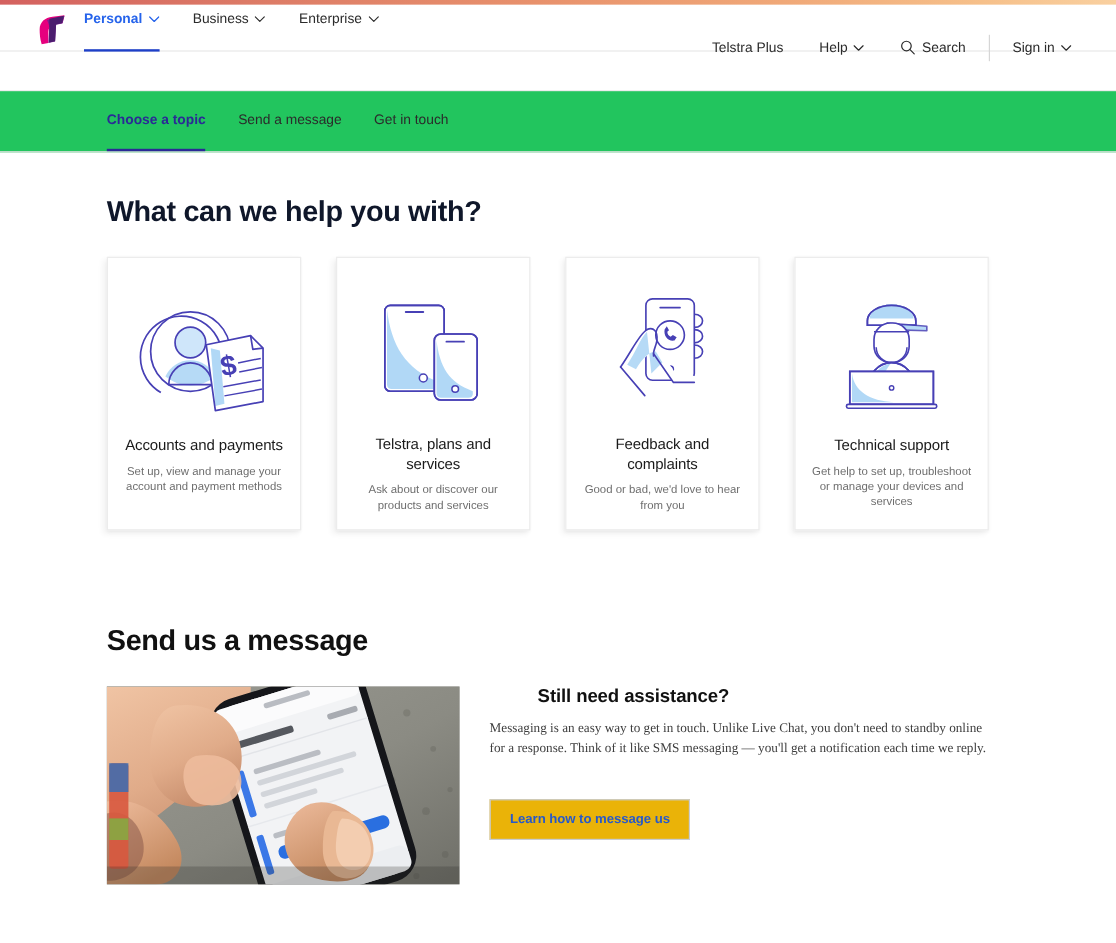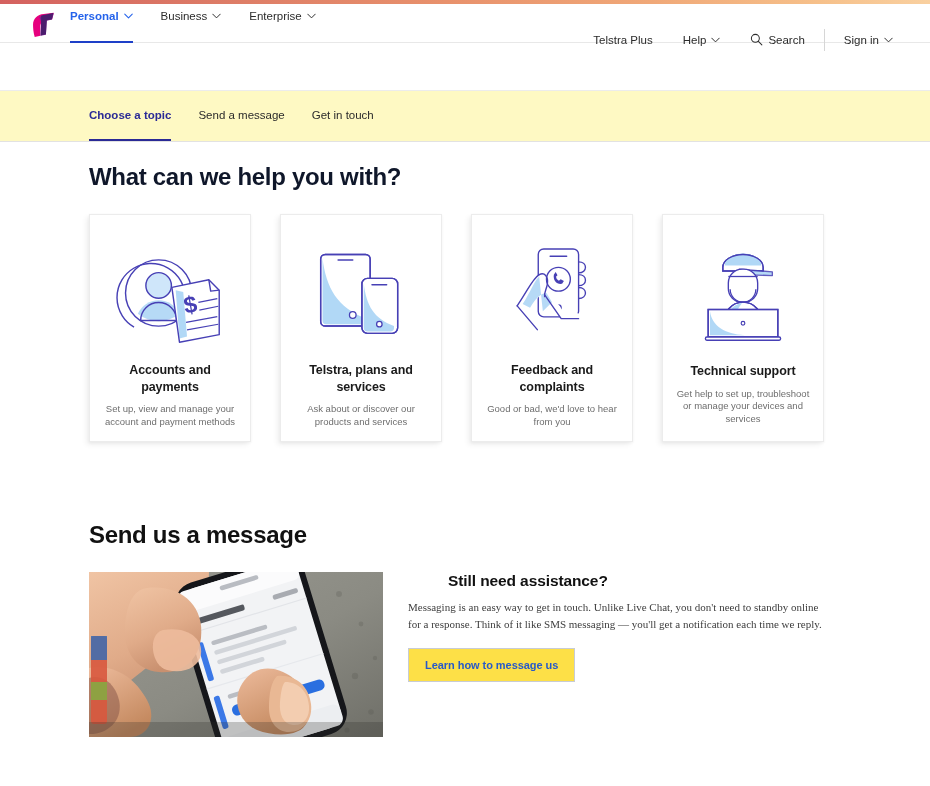--- a/index.html
+++ b/index.html
@@ -107,26 +107,26 @@
     cursor: pointer;
     white-space: nowrap;
   }
   .vdivider {
     width: 1px; height: 22px; background: #d6d6d6; margin: 0 4px;
   }
 
   
   .tabbar {
     position: absolute;
-    top: 90px; left: 0;
+    top: 75px; left: 0;
     width: 930px;
     height: 52px;
     border-top: 1px solid #ececec;
     border-bottom: 1px solid #e2e2e2;
-    background: #fef9c3;
+    background: #22c55e;
   }
   .tabs {
     position: absolute;
     left: 89px;
     bottom: 0;
     height: 52px;
     display: flex;
     align-items: center;
     gap: 0;
   }
@@ -198,21 +198,21 @@
     height: 116px;
     width: 120px;
     display: flex;
     align-items: center;
     justify-content: center;
     margin-top: 4px;
   }
   .card-title {
     margin-top: 12px;
     font-size: 12.5px;
-    font-weight: 700;
+    font-weight: 400;
     color: #1a1a1a;
     text-align: center;
     line-height: 1.32;
     letter-spacing: -0.1px;
   }
   .card-desc {
     margin-top: 8px;
     font-size: 9.5px;
     color: #6e6e6e;
     text-align: center;
@@ -246,28 +246,28 @@
   }
   .msg-p {
     margin-top: 9px;
     font-size: 11px;
     color: #3d3d3d;
     line-height: 1.55;
     width: 415px;
     font-family: Liberation Serif, serif;
   }
   .msg-btn {
-    margin-top: 15px;
+    margin-top: 33px;
     display: inline-flex;
     align-items: center;
     justify-content: center;
     height: 34px;
     padding: 0 16px;
     border: 1px solid #c8ccd4;
-    background: #fde047;
+    background: #eab308;
     color: #2759c9;
     font-size: 11px;
     font-weight: 700;
     font-family: "Liberation Sans", sans-serif;
     cursor: pointer;
     letter-spacing: -0.05px;
   }
 </style>
 </head>
 <body>

